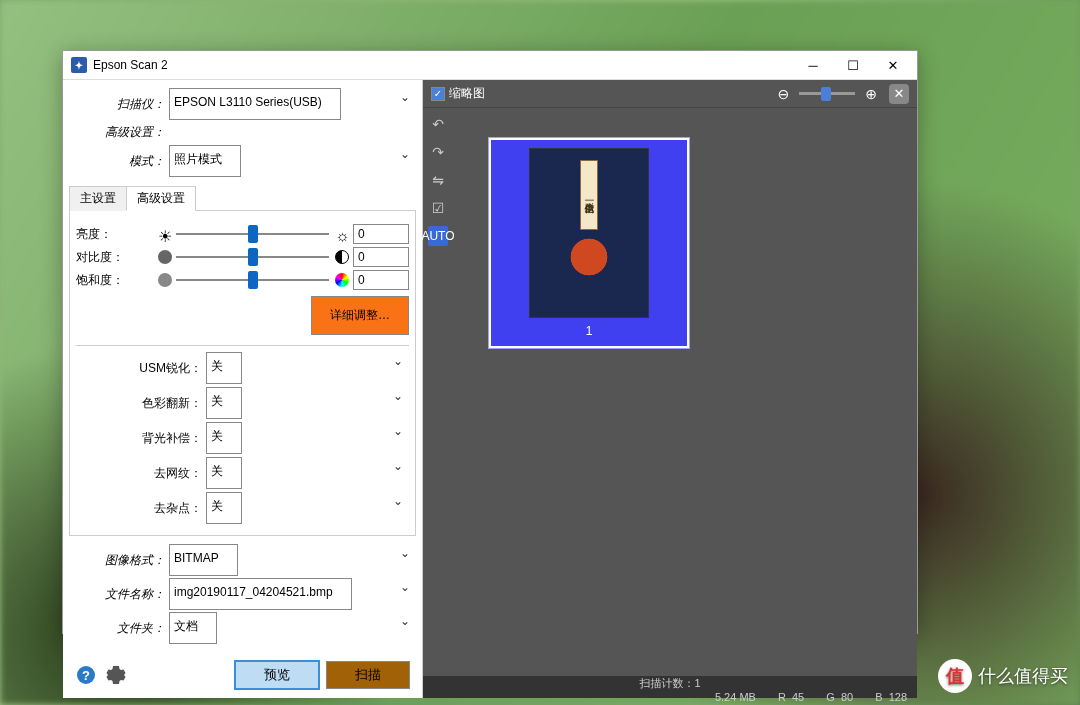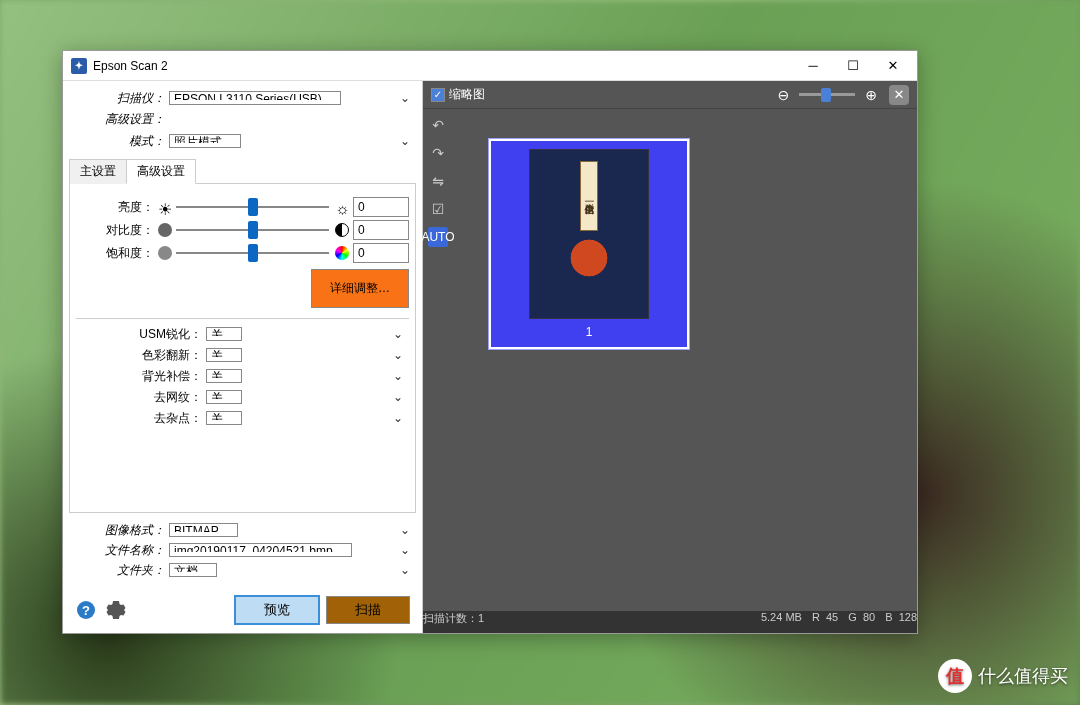--- a/index.html
+++ b/index.html
@@ -8,30 +8,30 @@
 .window { position: absolute; left: 62px; top: 50px; width: 856px; height: 584px; background: #fff; border: 1px solid #999; box-shadow: 0 4px 20px rgba(0,0,0,.3); display: flex; flex-direction: column; }
 .titlebar { height: 30px; display: flex; align-items: center; padding: 0 4px 0 8px; border-bottom: 1px solid #ddd; }
 .app-icon { width: 16px; height: 16px; background: #2a5caa; border-radius: 2px; margin-right: 6px; display:flex;align-items:center;justify-content:center;color:#fff;font-size:10px;font-weight:bold;}
 .title-text { font-size: 12px; color: #000; flex: 1; }
 .win-btns { display: flex; }
 .win-btn { width: 40px; height: 28px; display: flex; align-items: center; justify-content: center; font-size: 13px; cursor: pointer; }
 .main { flex: 1; display: flex; }
 .left-pane { width: 360px; background: #fff; padding: 6px 6px 0 6px; display: flex; flex-direction: column; border-right: 1px solid #ccc; }
 .form-row { display: flex; align-items: center; margin: 2px 0; }
 .form-lbl { width: 100px; text-align: right; font-size: 12px; color: #000; padding-right: 4px; font-style: italic; }
-.form-sel { flex: 1; height: 14px; border: 1px solid #888; font-size: 12px; padding: 0 18px 4px 4px; background: #fff; appearance: none; position: relative; }
+.form-sel { flex: 1; height: 32px; border: 1px solid #888; font-size: 12px; padding: 0 18px 4px 4px; background: #fff; appearance: none; position: relative; }
 .sel-wrap { flex: 1; position: relative; }
 .sel-wrap::after { content: "⌄"; position: absolute; right: 6px; top: 2px; font-size: 12px; pointer-events: none; color:#333;}
 .tabs { display: flex; margin-top: 6px; border-bottom: 1px solid #ccc; }
 .tab { padding: 3px 10px; font-size: 12px; border: 1px solid #ccc; border-bottom: none; background: #fff; margin-right: -1px; cursor: pointer; position:relative; top:1px;}
 .tab.active { background: #fff; border-bottom: 1px solid #fff; z-index: 1; }
 .tab:not(.active) { background: #f0f0f0; }
 .tab-body { border: 1px solid #ccc; border-top: none; padding: 10px 6px 8px 6px; flex:1;}
 .slider-row { display: flex; align-items: center; margin: 3px 0; }
-.slider-lbl { width: 82px; text-align: right; font-size: 12px; padding-right: 4px; }
+.slider-lbl { width: 82px; text-align: left; font-size: 12px; padding-right: 4px; }
 .slider-icon { width: 14px; height: 14px; border-radius: 50%; margin-right: 4px; }
 .slider { flex: 1; height: 18px; appearance: none; background: transparent; margin-right: 6px; }
 .slider::-webkit-slider-runnable-track { height: 2px; background: #888; }
 .slider::-webkit-slider-thumb { appearance: none; width: 10px; height: 18px; background: #0b67c2; margin-top: -8px; border-radius:2px;}
 .slider-icon2 { width: 14px; height: 14px; margin-right: 4px; }
 .num-in { width: 56px; height: 20px; border: 1px solid #888; font-size: 12px; padding: 0 4px; }
 .detail-btn { display: block; margin: 6px 0 10px auto; padding: 10px 18px; font-size: 12px; border: 1px solid #888; background: #f97316; cursor: pointer; }
 .hr { height: 1px; background: #ccc; margin: 6px 0; }
 .drop-row { display: flex; align-items: center; margin: 3px 0; }
 .drop-lbl { width: 130px; text-align: right; font-size: 12px; padding-right: 4px; }
@@ -53,23 +53,23 @@
 .preview-area { flex: 1; display: flex; }
 .tool-col { width: 30px; background: #555; padding-top: 6px; display: flex; flex-direction: column; align-items: center; gap: 8px; }
 .tool-ic { width: 20px; height: 20px; color: #ccc; cursor: pointer; display:flex;align-items:center;justify-content:center;font-size:14px;}
 .tool-ic.auto { background: #3a68d8; color: #fff; font-size: 12px; border-radius:2px; padding:1px;}
 .thumb-zone { flex: 1; padding: 30px 36px; }
 .thumb { width: 200px; height: 210px; border: 2px solid #fff; background: #4040f0; padding: 8px; display: flex; flex-direction: column; align-items: center; box-shadow:0 0 0 1px #a0a0ff;}
 .thumb-img { flex: 1; width: 120px; background: #1a2850; border: 1px solid #334; margin-bottom: 6px; display:flex;flex-direction:column;align-items:center;justify-content:center; position:relative;}
 .thumb-label { color: #fff; font-size: 12px; }
 .scroll-title { width: 18px; height: 70px; background: #f5e8c8; border: 1px solid #8a6a3a; display:flex;flex-direction:column;align-items:center;justify-content:center;font-size:10px;color:#3a2810; margin-bottom:6px;}
 .emperor { width: 70px; height: 70px; background: radial-gradient(circle at 50% 30%, #d04820 30%, #1a2850 31%); border-radius: 8px 8px 0 0; position:relative;}
-.status-bar { height: 22px; background: #333; color: #ccc; font-size: 11px; display: flex; padding: 0 0; }
+.status-bar { height: 22px; background: #333; color: #ccc; font-size: 11px; display: flex; align-items: center; padding: 0 10px; flex-direction: column; }
 .status-left { }
-.status-right { margin-left: auto; display:flex; gap:10px;}
+.status-right { margin-left: auto; display:flex; gap:22px;}
 .watermark { position: absolute; right: 12px; bottom: 12px; display: flex; align-items: center; color: #fff; font-size: 18px; text-shadow: 0 1px 3px rgba(0,0,0,.6); }
 .wm-badge { width: 34px; height: 34px; border-radius: 50%; background: #fff; color: #e03030; display: flex; align-items: center; justify-content: center; font-weight: bold; font-size: 18px; margin-right: 6px; }
 </style>
 </head>
 <body>
 
 <div class="bg-blur"></div>
 
 <div class="window">
   <div class="titlebar">

